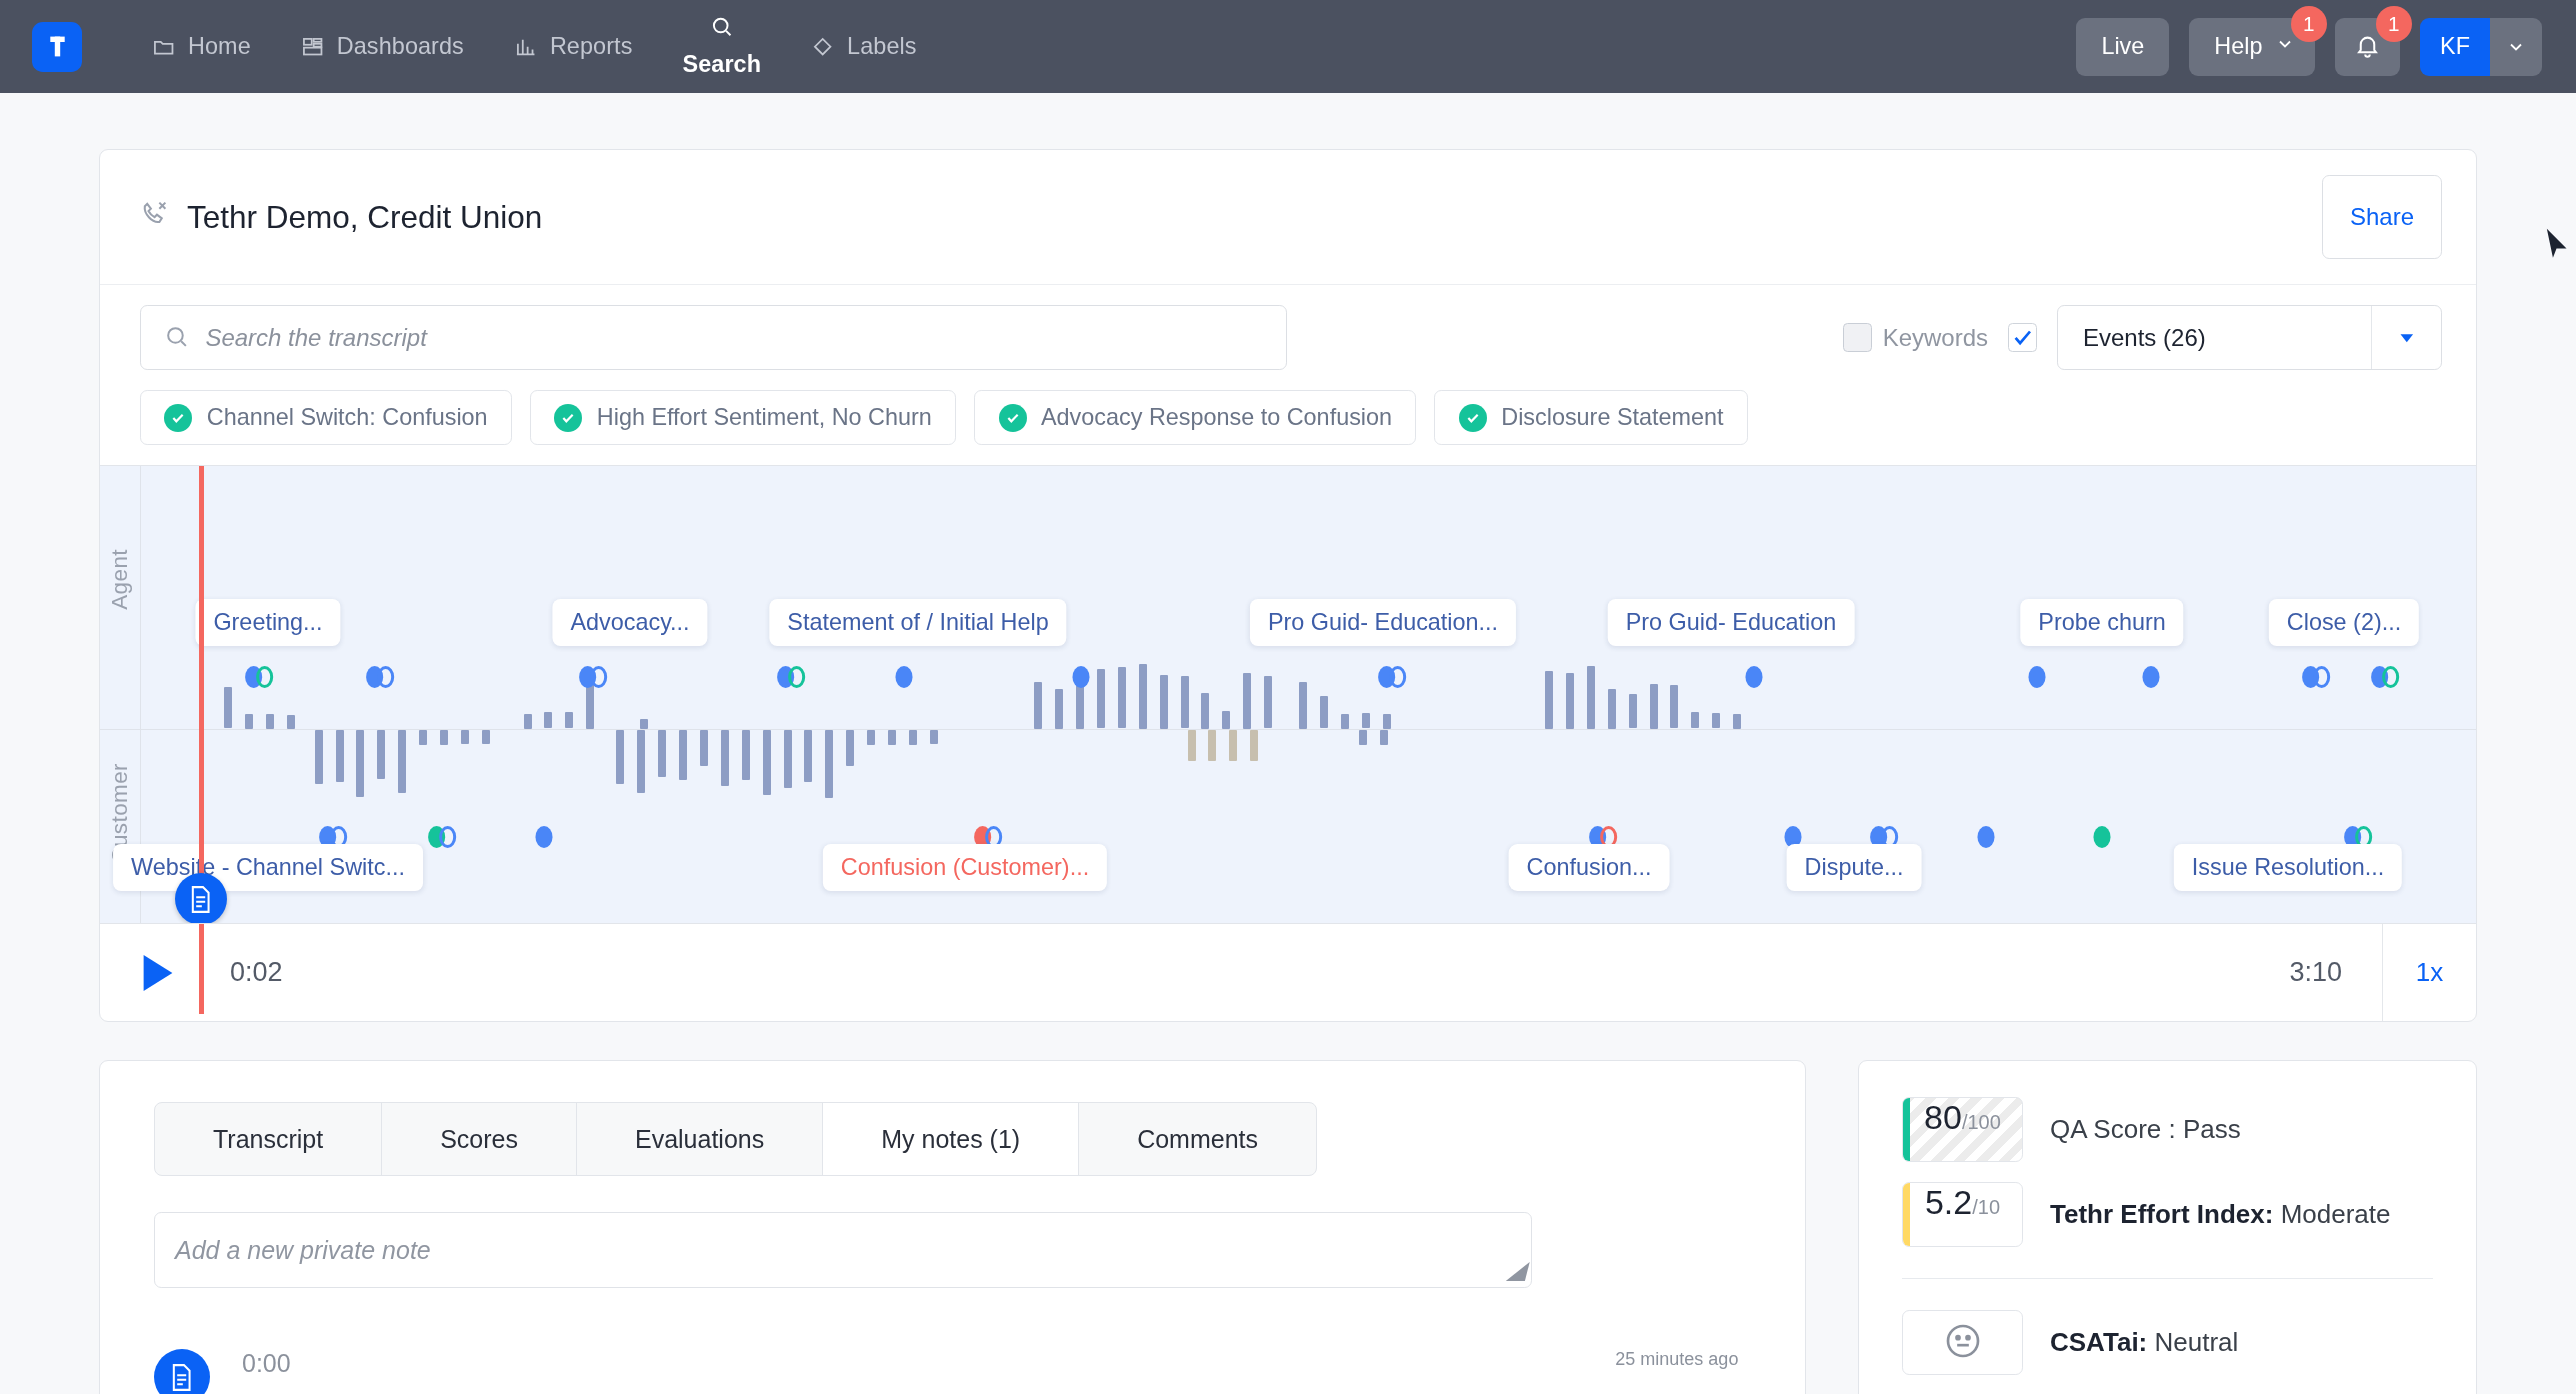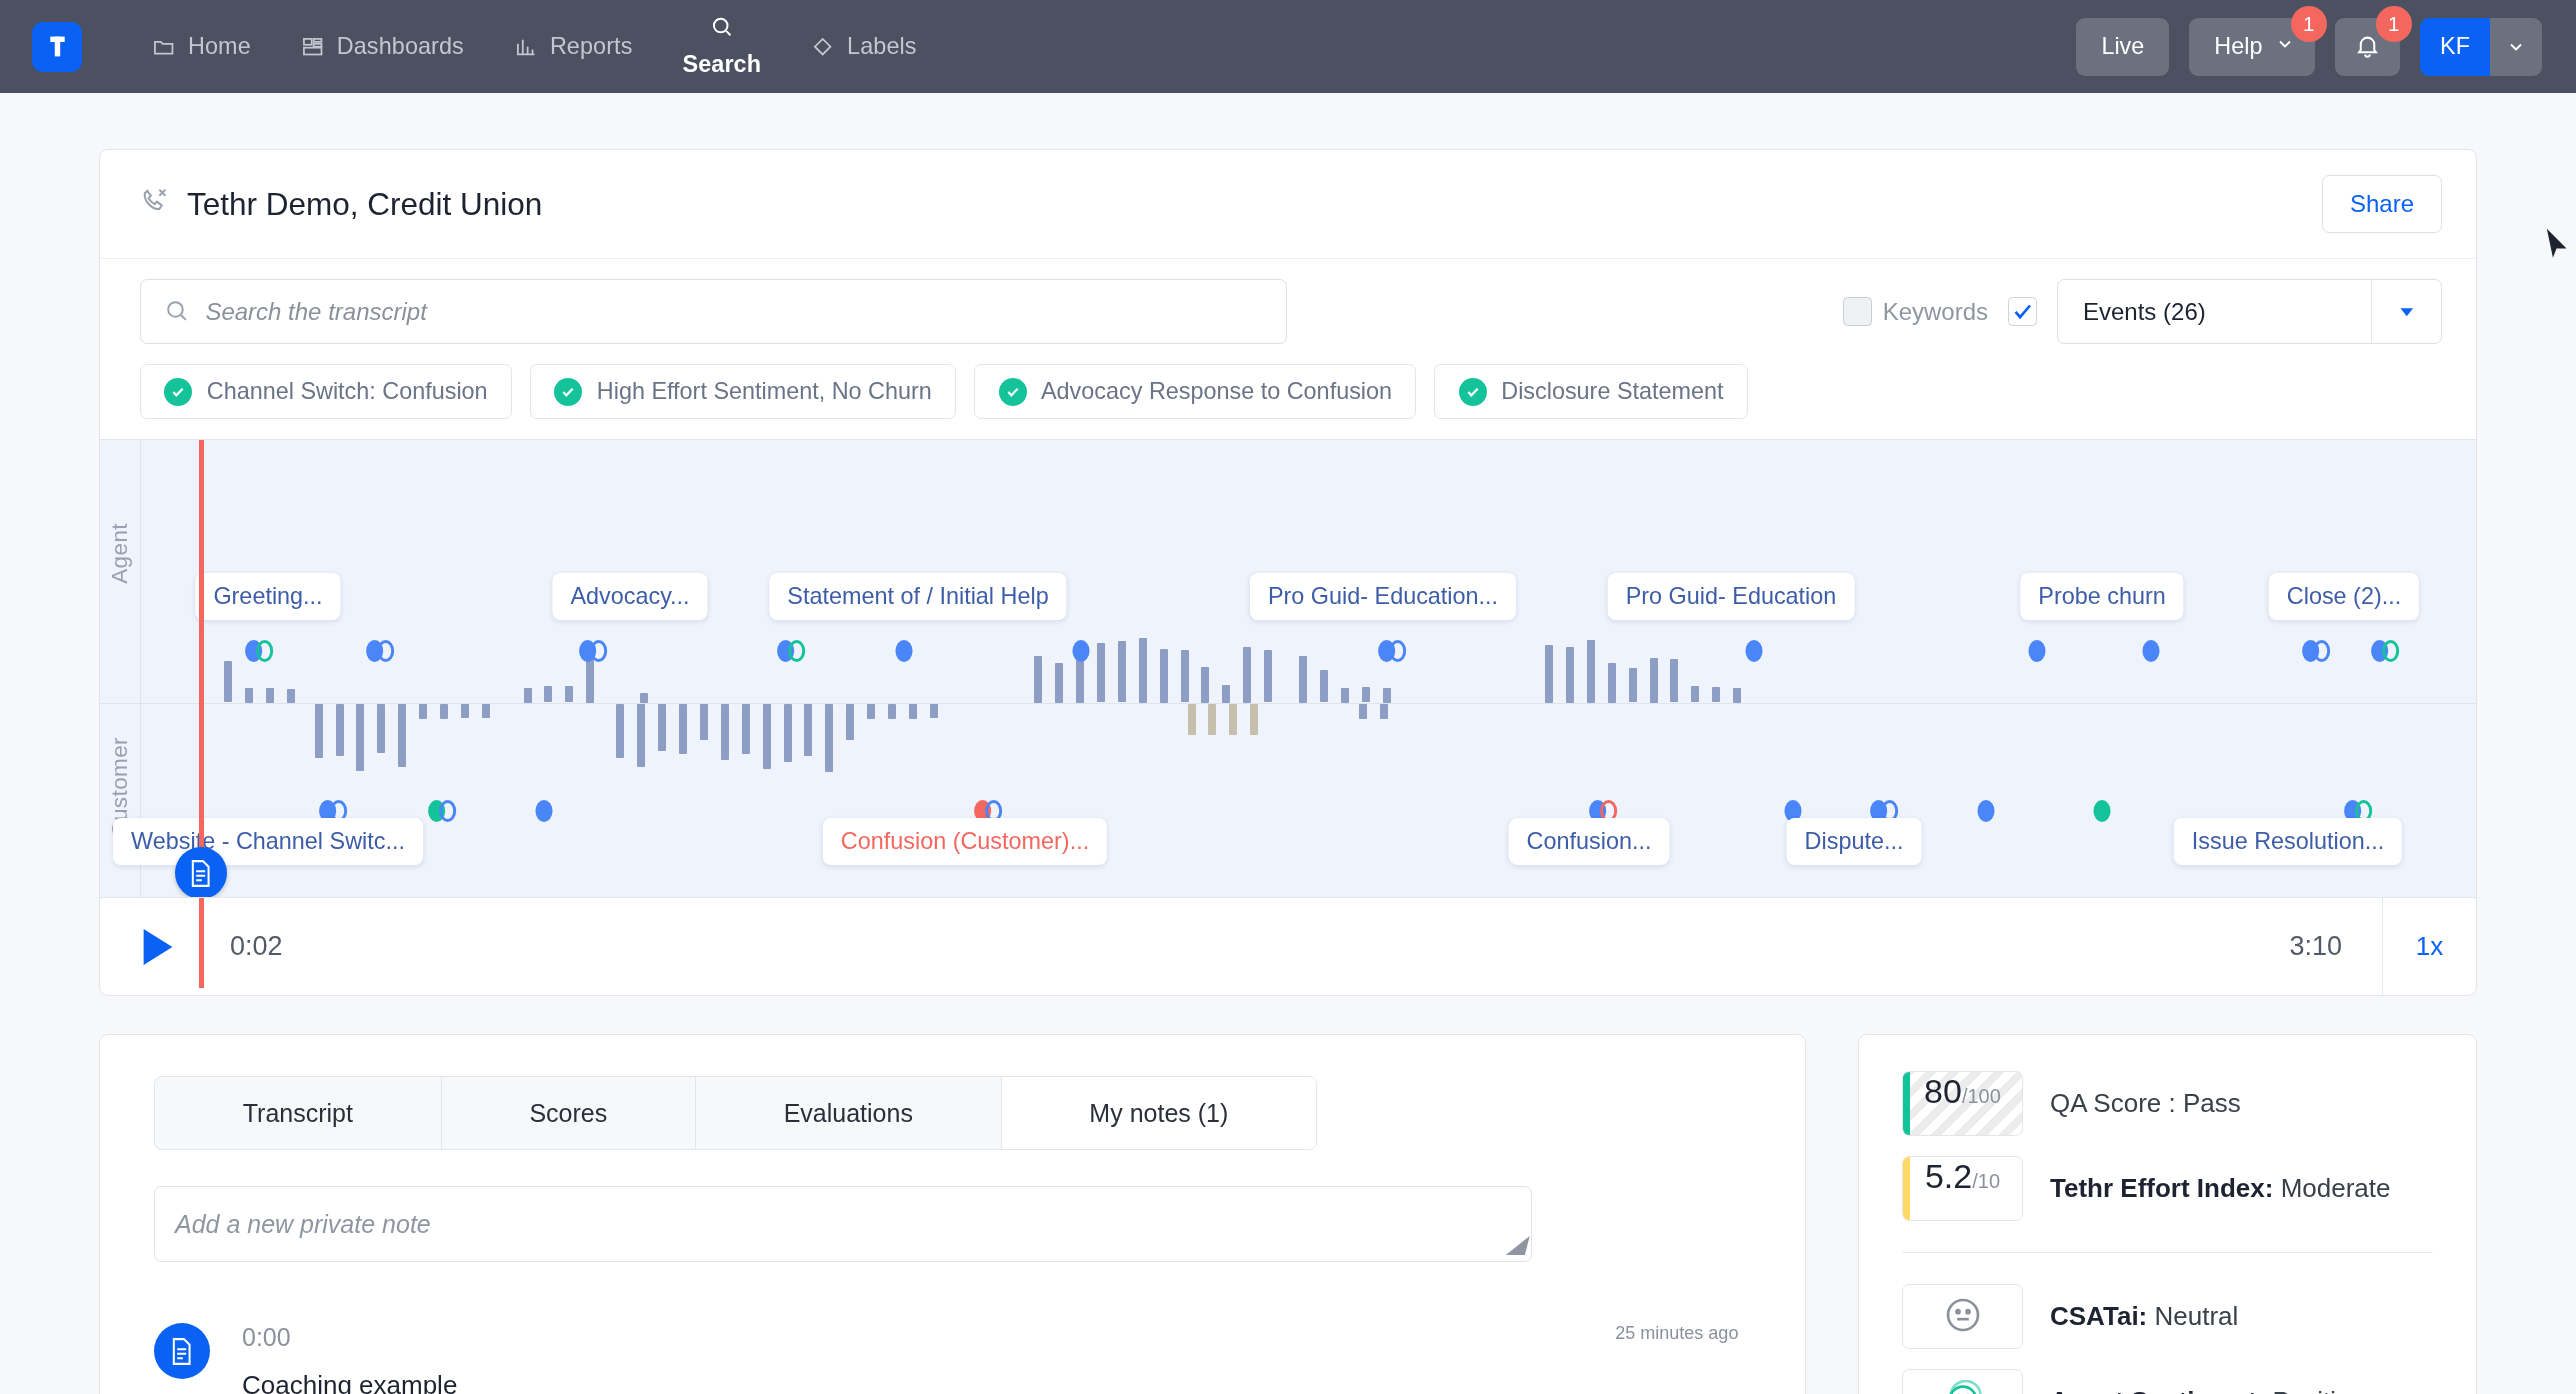--- a/index.html
+++ b/index.html
@@ -63,21 +63,21 @@
     overflow: hidden;
   }
 
   .card-head {
     display: flex; align-items: center; padding: 25px 34px 25px 40px;
     border-bottom: 0.9px solid #eceef1;
   }
   .call-title { font-size: 31.5px; color: #1d2330; display: flex; align-items: center; gap: 18px; }
   .share-btn {
     margin-left: auto; border: 0.9px solid #dcdfe4; border-radius: 7.2px;
-    color: #0a62f5; font-size: 24px; padding: 14px 27px; cursor: pointer; background: #fff;
+    color: #0a62f5; font-size: 24px; padding: 27px 27px; cursor: pointer; background: #fff;
   }
 
   .search-row { display: flex; align-items: center; padding: 20px 34px 20px 40px; }
   .search-box {
     flex: 0 0 1147px; height: 65px; border: 0.9px solid #dcdfe4; border-radius: 7.2px;
     display: flex; align-items: center; gap: 16px; padding: 0 23.4px; background:#fff;
   }
   .search-box .ph { color: #8b919c; font-size: 24px; font-style: italic; }
   .search-right { margin-left: auto; display: flex; align-items: center; gap: 20px; }
   .chk {
@@ -523,20 +523,21 @@
     </div>
 </div>
 
 <div class="lower">
   <div class="panel-left">
     <div class="tabs">
       <div class="tab">Transcript</div>
       <div class="tab">Scores</div>
       <div class="tab">Evaluations</div>
       <div class="tab active">My notes (1)</div>
+      <div class="tab">Comments</div>
     </div>
 
     <div class="note-input">
       <span>Add a new private note</span>
       <span class="resize-grip">◢</span>
     </div>
 
     <div class="note-item">
       <div class="note-avatar">
         <svg width="23.4" height="27" viewBox="0 0 20 24" fill="none" stroke="#fff" stroke-width="1.8">

